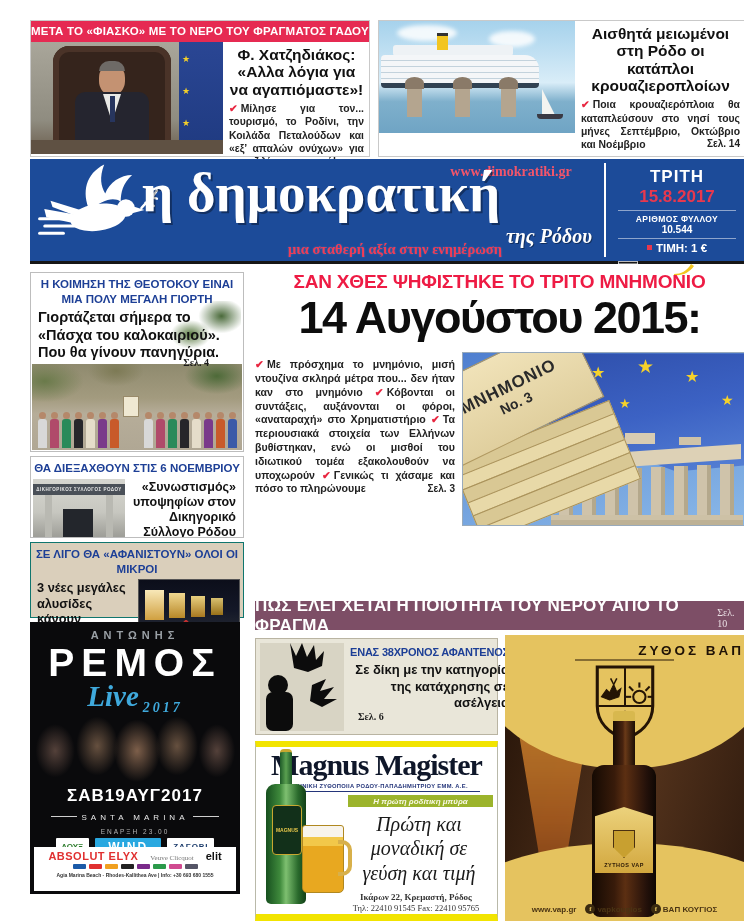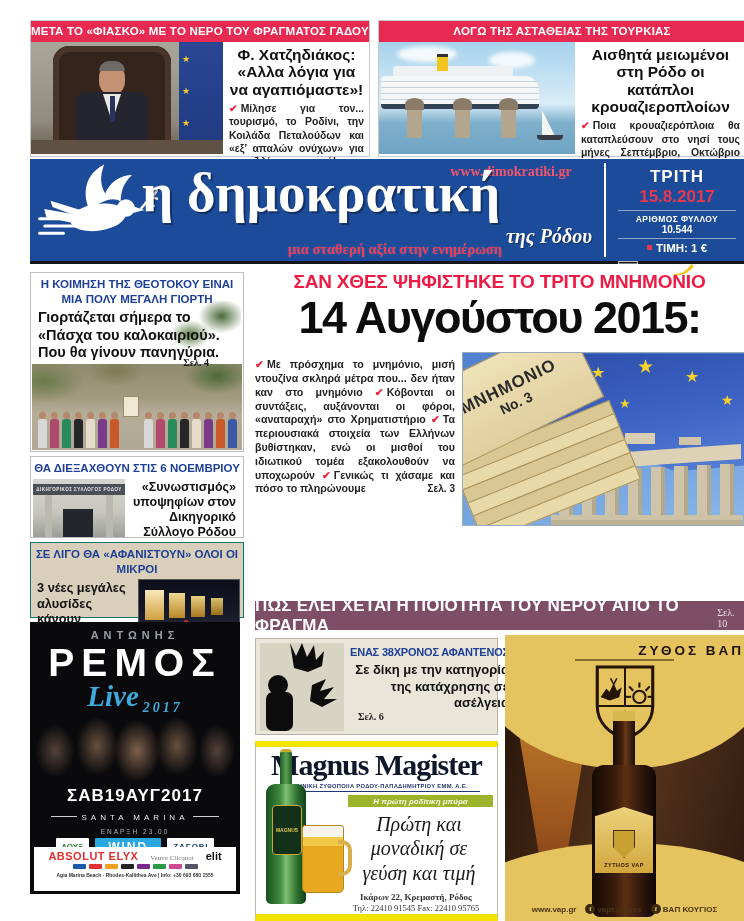--- a/index.html
+++ b/index.html
@@ -273,21 +273,20 @@
         <div class="pp-desk"></div>
       </div>
       <div class="stxt">
         <h2>Φ. Χατζηδιάκος: «Αλλα λόγια για να αγαπιόμαστε»!</h2>
         <p class="sbody"><span class="check"></span><span>Μίλησε για τον... τουρισμό, το Ροδίνι, την Κοιλάδα Πεταλούδων και «εξ’ απαλών ονύχων» για το ρεζιλίκι με το νερό!</span><span class="pref">Σελ. 5</span></p>
       </div>
     </div>
   </div>
 
   <div class="abs storybox" style="left:378px;top:20px;width:366px;height:135px;">
-    <div class="kicker">ΛΟΓΩ ΤΗΣ ΑΣΤΑΘΕΙΑΣ ΤΗΣ ΤΟΥΡΚΙΑΣ</div>
     <div class="srow">
       <div class="photo-cruise">
         <div class="pc-cloud" style="left:18px;top:4px;"></div>
         <div class="pc-cloud" style="left:110px;top:10px;width:46px;"></div>
         <div class="pc-deck"></div>
         <div class="pc-funnel"></div>
         <div class="pc-ship"></div>
         <div class="pc-hull"></div>
         <div class="pc-tower" style="left:28px;"></div>
         <div class="pc-tower" style="left:76px;"></div>

